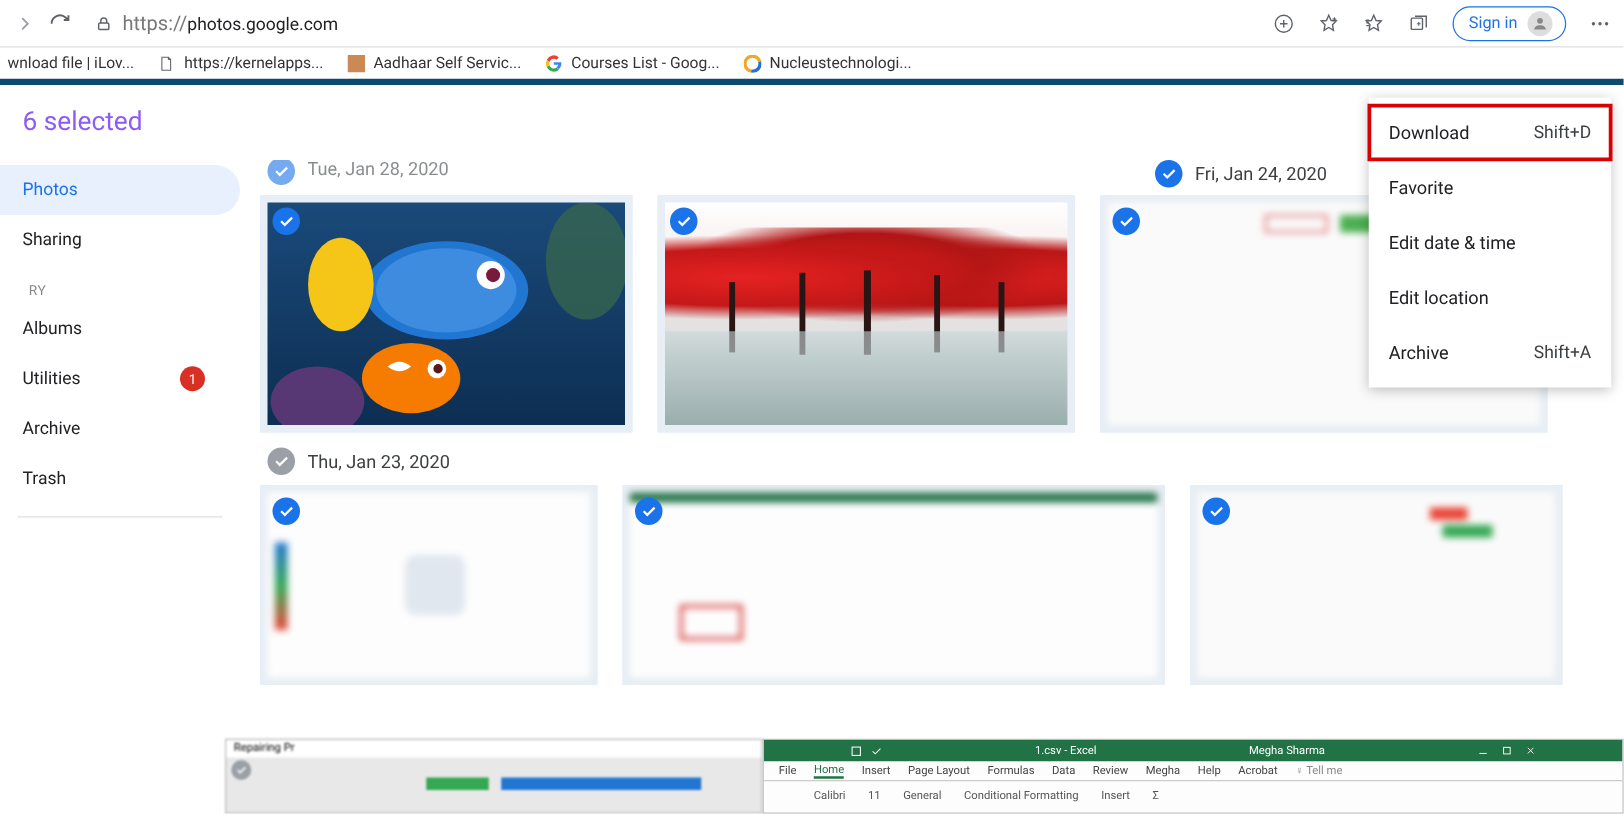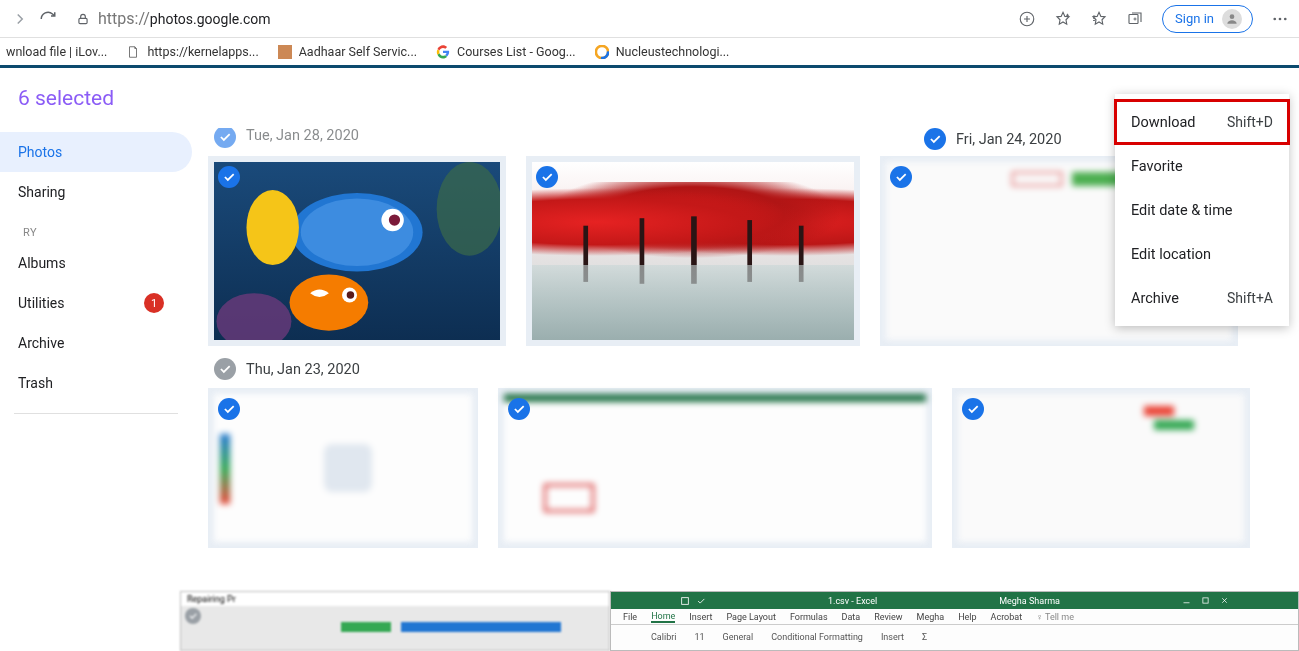--- a/index.html
+++ b/index.html
@@ -10,21 +10,21 @@
 .nav-icon { width: 20px; height: 20px; color: #5f6368; display: flex; align-items: center; justify-content: center; cursor: pointer; }
 .url-box { display: flex; align-items: center; gap: 8px; flex: 0 0 auto; margin-left: 10px; }
 .lock { color: #5f6368; }
 .url-text { font-size: 14px; color: #202124; }
 .url-gray { color: #777; }
 .bar-right { margin-left: auto; display: flex; align-items: center; gap: 18px; }
 .signin-pill { border: 1px solid #1a73e8; color: #1a73e8; border-radius: 16px; padding: 3px 10px 3px 12px; font-size: 13px; display: flex; align-items: center; gap: 8px; }
 .avatar-gray { width: 20px; height: 20px; border-radius: 50%; background: #ddd; display: flex; align-items: center; justify-content: center; }
 
 
-.bookmarks-bar { height: 30px; display: flex; align-items: center; padding: 0 6px; gap: 18px; border-bottom: 3px solid #0c4a6e; font-size: 12.5px; color: #333; }
+.bookmarks-bar { height: 30px; display: flex; align-items: center; padding: 0 6px; gap: 18px; border-bottom: 5px solid #0c4a6e; font-size: 12.5px; color: #333; }
 .bm-item { display: flex; align-items: center; gap: 6px; cursor: pointer; white-space: nowrap; }
 .bm-icon { width: 16px; height: 16px; display: inline-flex; align-items: center; justify-content: center; }
 
 
 .app-header { height: 60px; display: flex; align-items: center; padding: 0 18px; }
 .selected-text { font-size: 21px; color: #8b5cf6; font-weight: 400; }
 
 
 .main { display: flex; height: calc(651px - 38px - 30px - 60px); }
 .sidebar { width: 192px; padding-top: 4px; position: relative; }
@@ -63,21 +63,21 @@
 
 .nemo { background: linear-gradient(180deg,#1a4a7a 0%, #0d2e52 100%); }
 .trees { background: linear-gradient(180deg, #fff 0%, #f5e8e8 30%, #c5d5d5 100%); position: relative; }
 .trees::before { content:""; position:absolute; top:20px; left:0; right:0; height:80px; background: radial-gradient(ellipse at 20% 50%, #e62222 0%, #c41818 40%, transparent 60%), radial-gradient(ellipse at 50% 40%, #d41a1a 0%, #b01515 40%, transparent 65%), radial-gradient(ellipse at 80% 50%, #e02020 0%, #bb1616 40%, transparent 60%); }
 .trees::after { content:""; position:absolute; bottom:0; left:0; right:0; height:75px; background: linear-gradient(180deg, rgba(200,215,215,0.6), rgba(150,170,170,0.9)); }
 .doc { background: #fafafa; filter: blur(3px); }
 .doc .bar1 { position:absolute; top:10px; right:40px; width:120px; height:14px; background:#4caf50; }
 .doc .bar2 { position:absolute; top:10px; right:170px; width:50px; height:14px; border:1px solid #c00; }
 
 
-.ctx-menu { position: absolute; top: 78px; right: 10px; width: 174px; background: #fff; box-shadow: 0 2px 10px rgba(0,0,0,0.25); z-index: 50; padding: 6px 0; margin-top: 16px; }
+.ctx-menu { position: absolute; top: 78px; right: 10px; width: 194px; background: #fff; box-shadow: 0 2px 10px rgba(0,0,0,0.25); z-index: 50; padding: 6px 0; }
 .ctx-item { height: 44px; display: flex; align-items: center; justify-content: space-between; padding: 0 16px; font-size: 14.5px; color: #202124; cursor: pointer; }
 .ctx-item.hl { outline: 3px solid #d80000; outline-offset: -2px; }
 .ctx-short { color: #3c4043; font-size: 14px; }
 
 
 .taskbar { position: absolute; bottom: 0; left: 180px; right: 0; height: 60px; display: flex; }
 .tb-win { flex: 1; background: #e8e8e8; border: 1px solid #bbb; filter: blur(1px); position: relative; overflow: hidden; font-size: 9px; }
 .tb-win.excel { background: #fdfdfd; filter: none; }
 .excel-header { background: #217346; height: 17px; display: flex; align-items: center; justify-content: space-around; color: #fff; font-size: 9px; padding: 0 8px; }
 .excel-tabs { height: 16px; display: flex; align-items: center; gap: 14px; padding: 0 12px; font-size: 9px; color: #444; border-bottom: 1px solid #ccc; }

